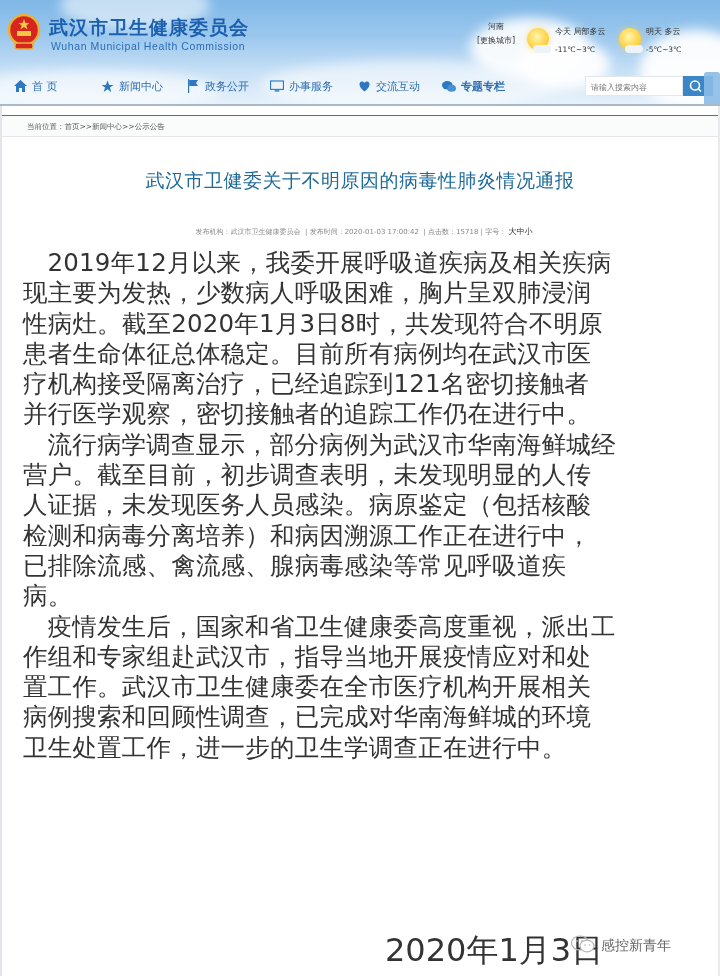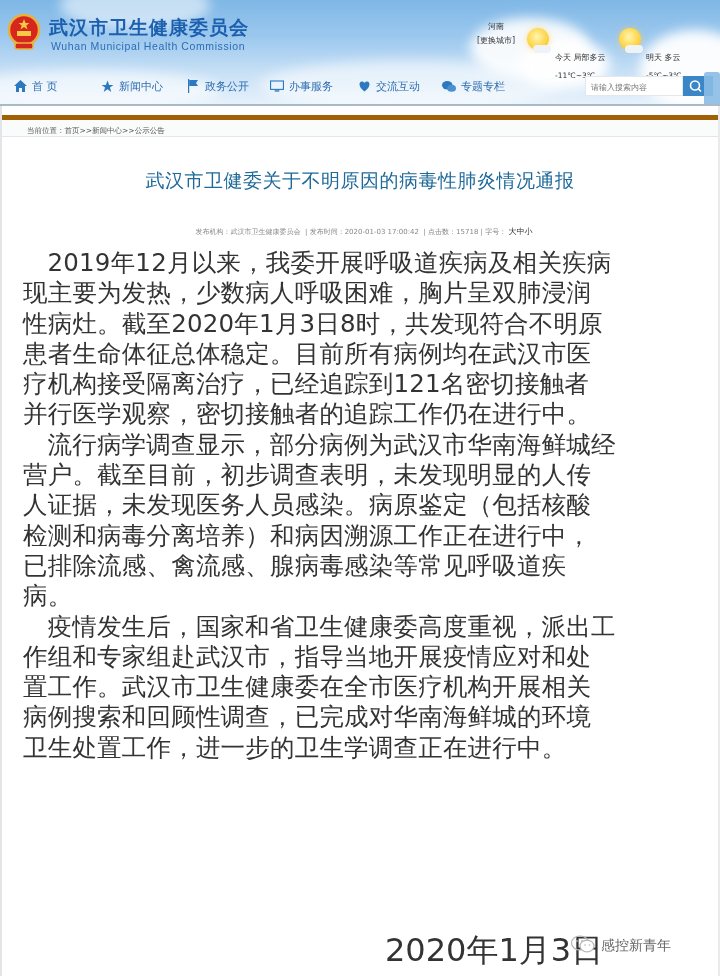--- a/index.html
+++ b/index.html
@@ -36,39 +36,39 @@
 
   .weather-city { position: absolute; left: 474px; top: 20px; font-size: 8px; color: #333; text-align: center; width: 44px; line-height: 14px; }
   .weather-city .city { display: block; }
   .weather-city .change { display: block; }
   .sun { position: absolute; width: 22px; height: 22px; border-radius: 50%;
          background: radial-gradient(circle at 45% 40%, #fff6b0 0%, #ffd54a 55%, #f0b82a 100%);
          box-shadow: 0 0 6px rgba(255,210,80,.6); }
   .sun .cloudlet { position: absolute; left: 6px; bottom: -3px; width: 18px; height: 8px; border-radius: 6px; background: #eef3f8; }
   .sun1 { left: 527px; top: 28px; }
   .sun2 { left: 619px; top: 28px; }
-  .wx { position: absolute; font-size: 8px; color: #333; white-space: nowrap; line-height: 12px; margin-top: 26px; }
+  .wx { position: absolute; font-size: 8px; color: #333; white-space: nowrap; line-height: 12px; }
   .wx1 { left: 555px; top: 26px; }
   .wx2 { left: 646px; top: 26px; }
   .wx .temp { display: block; margin-top: 6px; font-size: 7.5px; }
 
   
   .nav { position: absolute; left: 0; top: 76px; width: 720px; height: 22px; }
   .nav-item { position: absolute; top: 0; height: 20px; display: flex; align-items: center; gap: 5px;
               font-size: 11px; color: #2c6cb0; white-space: nowrap; cursor: pointer; }
   .nav-item .ico { width: 14px; height: 14px; display: inline-flex; align-items: center; justify-content: center; }
   .nav-line { position: absolute; left: 0; top: 104px; width: 720px; height: 2px; background: #a9b9c6; }
 
   .search-box { position: absolute; left: 585px; top: 76px; width: 98px; height: 20px; background: #fff; border: 1px solid #e2e8ee; font-size: 8px; color: #777; padding: 5px 0 0 5px; }
   .search-btn { position: absolute; left: 683px; top: 76px; width: 30px; height: 20px; background: #3a86c6; }
   .side-float { position: absolute; left: 704px; top: 72px; width: 16px; height: 48px; background: #8bbbe6; border-radius: 3px; opacity: .9; }
 
   
   .content-frame { position: absolute; left: 0; top: 106px; width: 720px; height: 870px; background: #fff; border-left: 2px solid #e3e6e8; border-right: 2px solid #e8ebed; }
-  .breadcrumb-bar { position: absolute; left: 2px; top: 115px; width: 716px; height: 22px; background: #fafbfb; border-bottom: 1px solid #e4e6e8; border-top: 5px solid #a16207; text-align: right; }
+  .breadcrumb-bar { position: absolute; left: 2px; top: 115px; width: 716px; height: 22px; background: #fafbfb; border-bottom: 1px solid #e4e6e8; border-top: 1px solid #a16207; text-align: right; }
   .breadcrumb { position: absolute; left: 25px; top: 6px; font-size: 7.5px; color: #555; white-space: nowrap; }
   .breadcrumb a { color: #555; text-decoration: none; }
 
   .page-title { position: absolute; left: 0; top: 168px; width: 720px; text-align: center;
                 font-size: 19px; color: #1f6a9a; font-weight: normal; letter-spacing: 0.5px; white-space: nowrap; }
 
   .meta { position: absolute; left: 4px; top: 226px; width: 720px; text-align: center; font-size: 7px; color: #888; white-space: nowrap; }
   .meta .sz { color: #333; font-size: 8px; cursor: pointer; }
 
   .body-text { position: absolute; left: 23px; top: 248px; width: 680px;
@@ -157,21 +157,21 @@
       <span>办事服务</span>
     </div>
     <div class="nav-item" style="left:357px;">
       <span class="ico">
         <svg width="13" height="12" viewBox="0 0 24 22">
             <path d="M12 21 C-4 10 4 -3 12 5 C20 -3 28 10 12 21 Z" fill="#2c79c2"></path>
           </svg>
       </span>
       <span>交流互动</span>
     </div>
-    <div class="nav-item" style="left:442px;">
+    <div class="nav-item" style="left:442px;font-weight:bold;">
       <span class="ico">
         <svg width="16" height="13" viewBox="0 0 16 13">
             <ellipse cx="6" cy="5" rx="6" ry="4.8" fill="#2c79c2"></ellipse>
             <ellipse cx="11" cy="8.5" rx="5" ry="4" fill="#4a8fd0"></ellipse>
           </svg>
       </span>
       <span>专题专栏</span>
     </div>
   </div>
 

